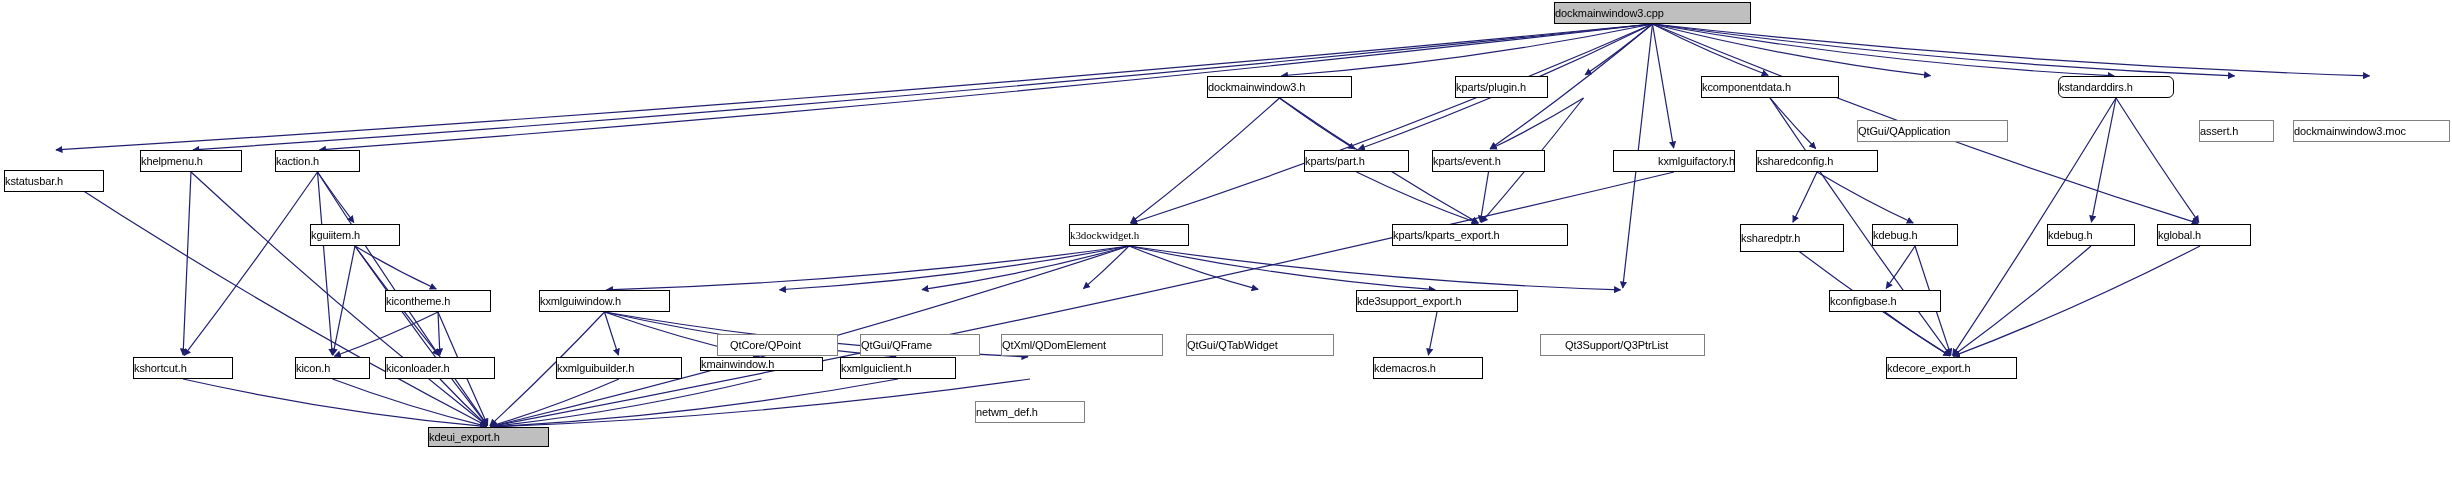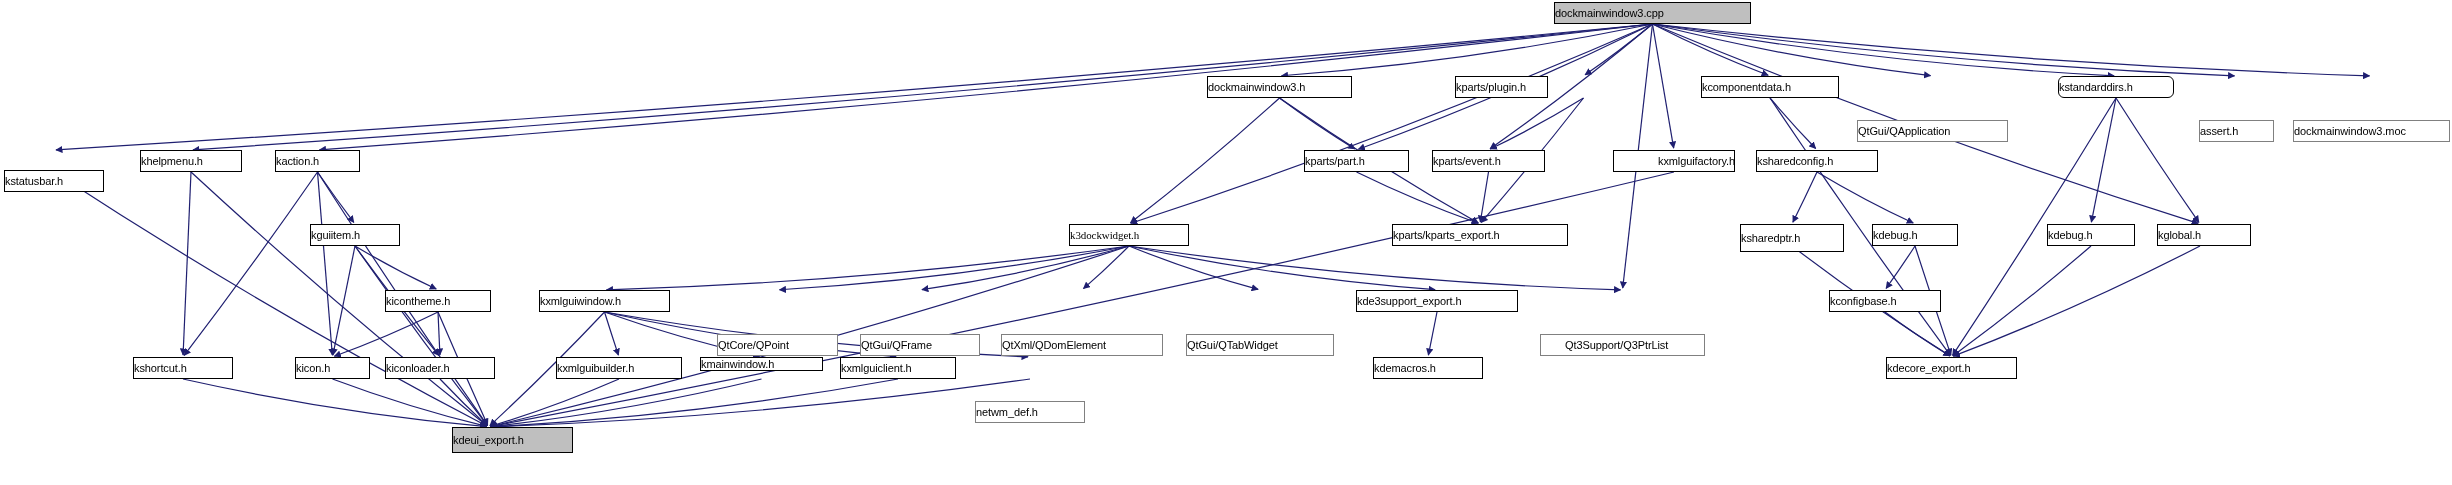--- a/index.html
+++ b/index.html
@@ -203,21 +203,21 @@
       </div>
       <div class="node" style="left: 2157px; top: 224px; width: 94px; height: 22px;">
         <span>kglobal.h</span>
       </div>
       <div class="node" style="left: 385px; top: 290px; width: 106px; height: 22px;">
         <span>kicontheme.h</span>
       </div>
       <div class="node" style="left: 539px; top: 290px; width: 131px; height: 22px;">
         <span>kxmlguiwindow.h</span>
       </div>
-      <div class="node thin" style="left: 717px; top: 290px; width: 121px; height: 22px;">
+      <div class="node thin" style="left: 717px; top: 290px; width: 121px; height: 22px; padding-left: 12px;">
         <span>QtCore/QPoint</span>
       </div>
       <div class="node thin" style="left: 860px; top: 290px; width: 120px; height: 22px;">
         <span>QtGui/QFrame</span>
       </div>
       <div class="node thin" style="left: 1001px; top: 290px; width: 162px; height: 22px;">
         <span>QtXml/QDomElement</span>
       </div>
       <div class="node thin" style="left: 1186px; top: 290px; width: 148px; height: 22px;">
         <span>QtGui/QTabWidget</span>
@@ -251,17 +251,17 @@
       </div>
       <div class="node thin" style="left: 975px; top: 357px; width: 110px; height: 22px;">
         <span>netwm_def.h</span>
       </div>
       <div class="node" style="left: 1373px; top: 357px; width: 110px; height: 22px;">
         <span>kdemacros.h</span>
       </div>
       <div class="node" style="left: 1886px; top: 357px; width: 131px; height: 22px;">
         <span>kdecore_export.h</span>
       </div>
-      <div class="node grayfill" style="left: 428px; top: 427px; width: 121px; height: 26px; margin-left: 24px;">
+      <div class="node grayfill" style="left: 428px; top: 427px; width: 121px; height: 20px;">
         <span>kdeui_export.h</span>
       </div>
     </div>
 </div>
 
 </body></html>

